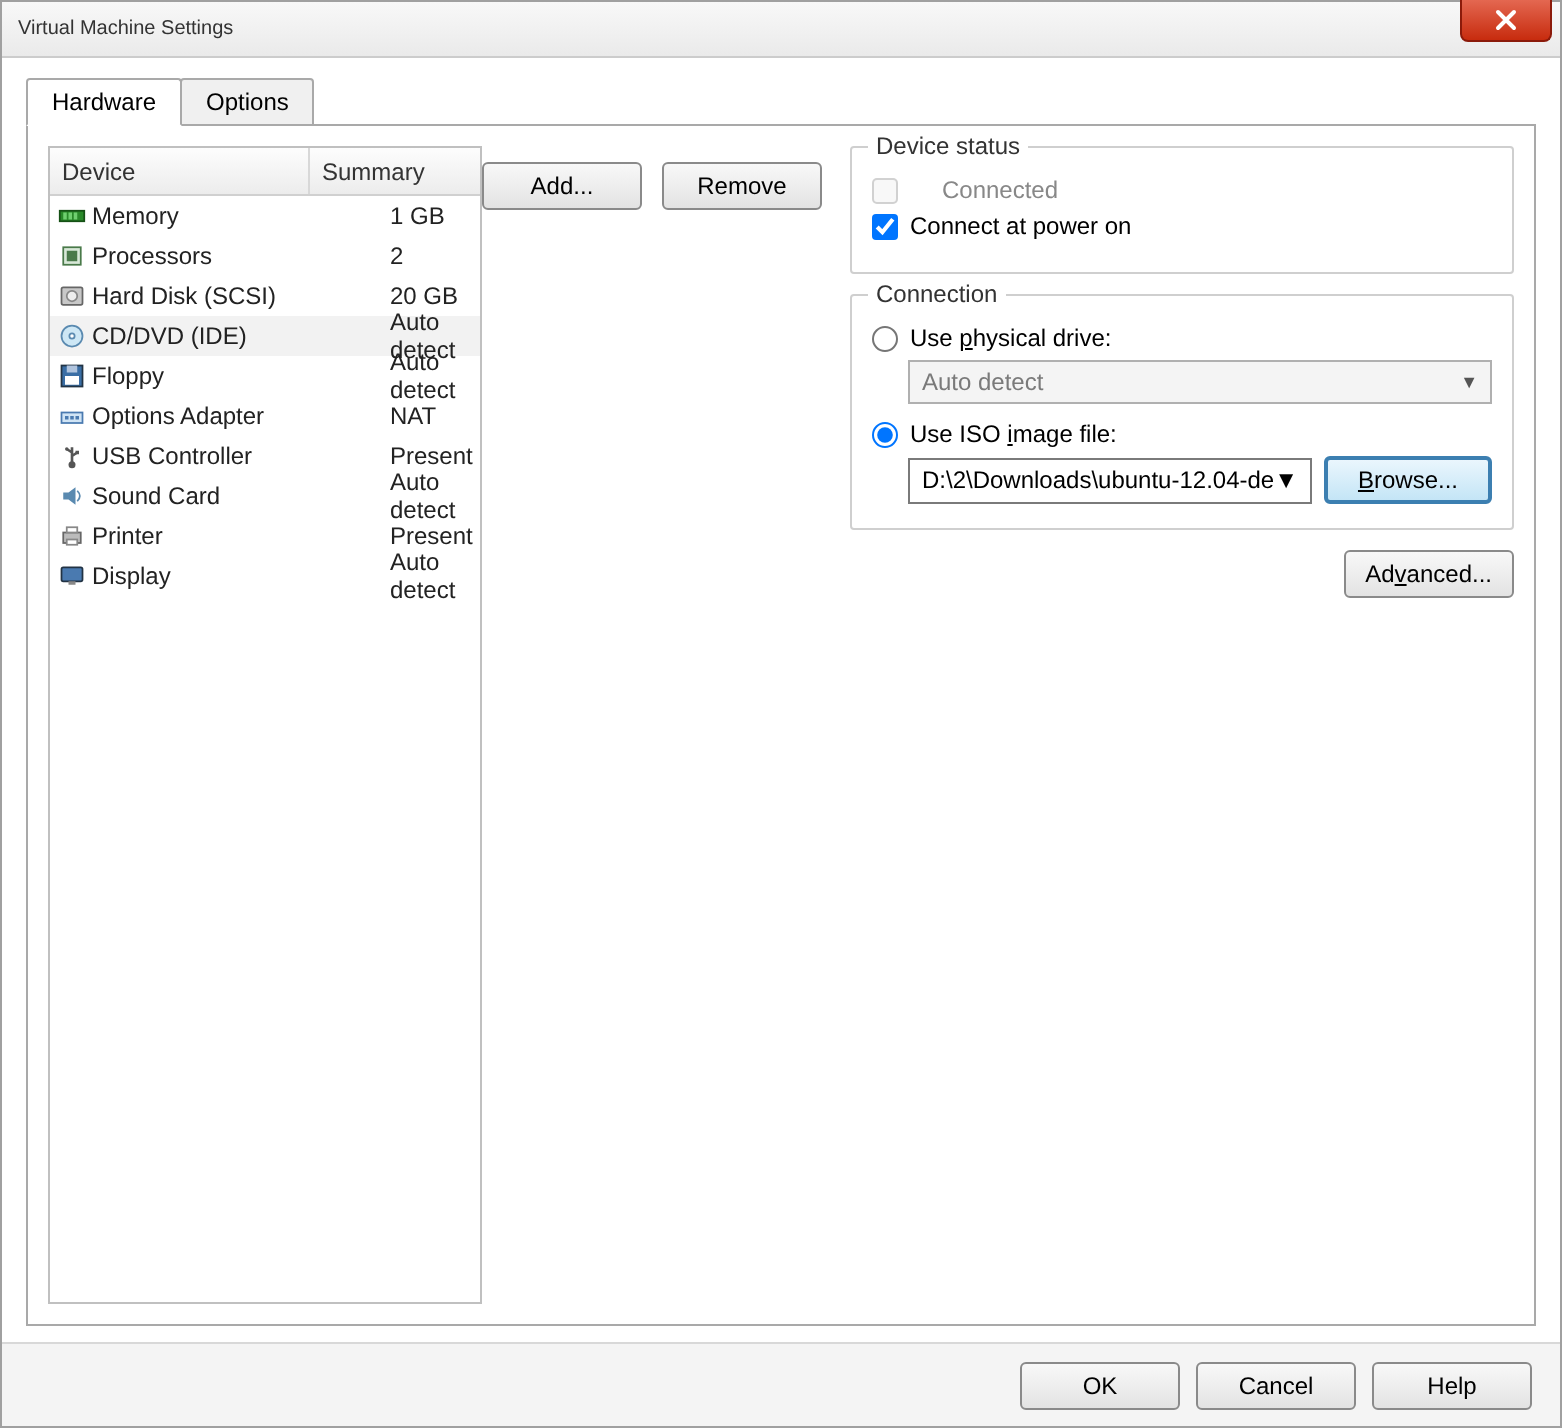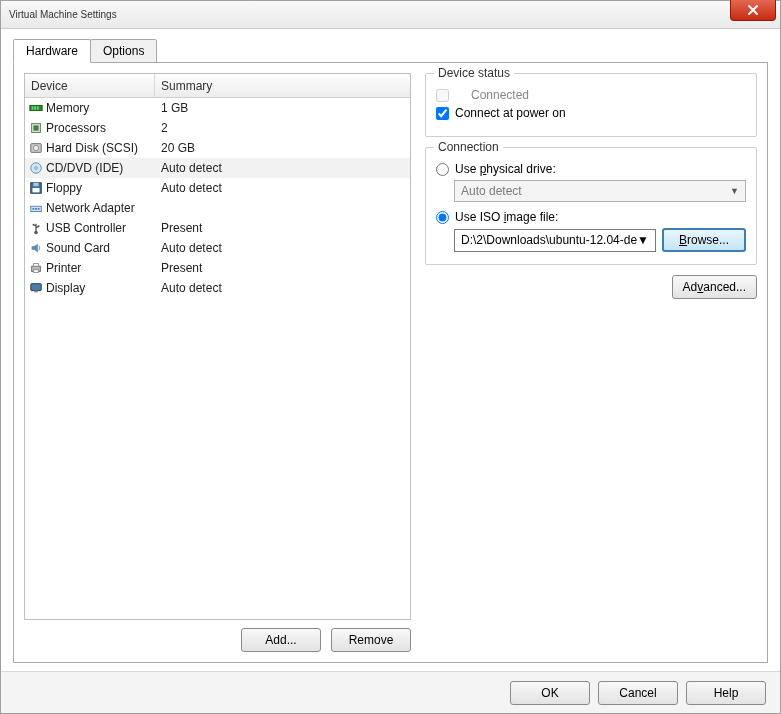--- a/index.html
+++ b/index.html
@@ -80,21 +80,21 @@
   flex: 1;
   border: 1px solid #a9a9a9;
   margin-top: -1px;
   padding: 10px;
   display: flex;
   gap: 14px;
 }
 .left-col {
   width: 388px;
   display: flex;
-  flex-direction: column;
+  flex-direction: row;
 }
 .dev-table {
   flex: 1;
   border: 1px solid #c0c0c0;
   background: #fff;
   overflow: hidden;
 }
 .dev-header {
   display: flex;
   background: linear-gradient(to bottom, #fdfdfd, #ececec);
@@ -106,20 +106,21 @@
 }
 .col-device { width: 130px; padding-left: 6px; border-right: 1px solid #d8d8d8; height:100%; display:flex; align-items:center;}
 .col-summary { flex: 1; padding-left: 6px; height:100%; display:flex; align-items:center;}
 .dev-row {
   display: flex;
   height: 20px;
   align-items: center;
   font-size: 12px;
   color: #222;
   cursor: default;
+  gap: 34px;
 }
 .dev-row.selected {
   background: #f2f2f2;
 }
 .dev-row .cell-device {
   width: 130px;
   padding-left: 4px;
   display: flex;
   align-items: center;
   gap: 3px;
@@ -339,22 +340,23 @@
               <div class="dev-row">
                 <div class="cell-device">
                   <span class="icon">
                     <svg width="14" height="14" viewBox="0 0 16 16">
                       <rect x="2" y="6" width="12" height="6" fill="#d0e4f5" stroke="#4a7ab0"></rect>
                       <rect x="4" y="8" width="2" height="2" fill="#4a7ab0"></rect>
                       <rect x="7" y="8" width="2" height="2" fill="#4a7ab0"></rect>
                       <rect x="10" y="8" width="2" height="2" fill="#4a7ab0"></rect>
                     </svg>
                   </span>
-                  <span>Network Adapter</span>
-                </div>
+                  <span>Options Adapter</span>
+                </div>
+                <div class="cell-summary">NAT</div>
               </div>
               <div class="dev-row">
                 <div class="cell-device">
                   <span class="icon">
                     <svg width="14" height="14" viewBox="0 0 16 16">
                       <circle cx="8" cy="13" r="2" fill="#555"></circle>
                       <path d="M8 13 V3 M8 6 L5 4 M8 8 L11 6" stroke="#555" stroke-width="1.5" fill="none"></path>
                       <circle cx="5" cy="4" r="1" fill="#555"></circle>
                       <rect x="10" y="5" width="2" height="2" fill="#555"></rect>
                     </svg>

